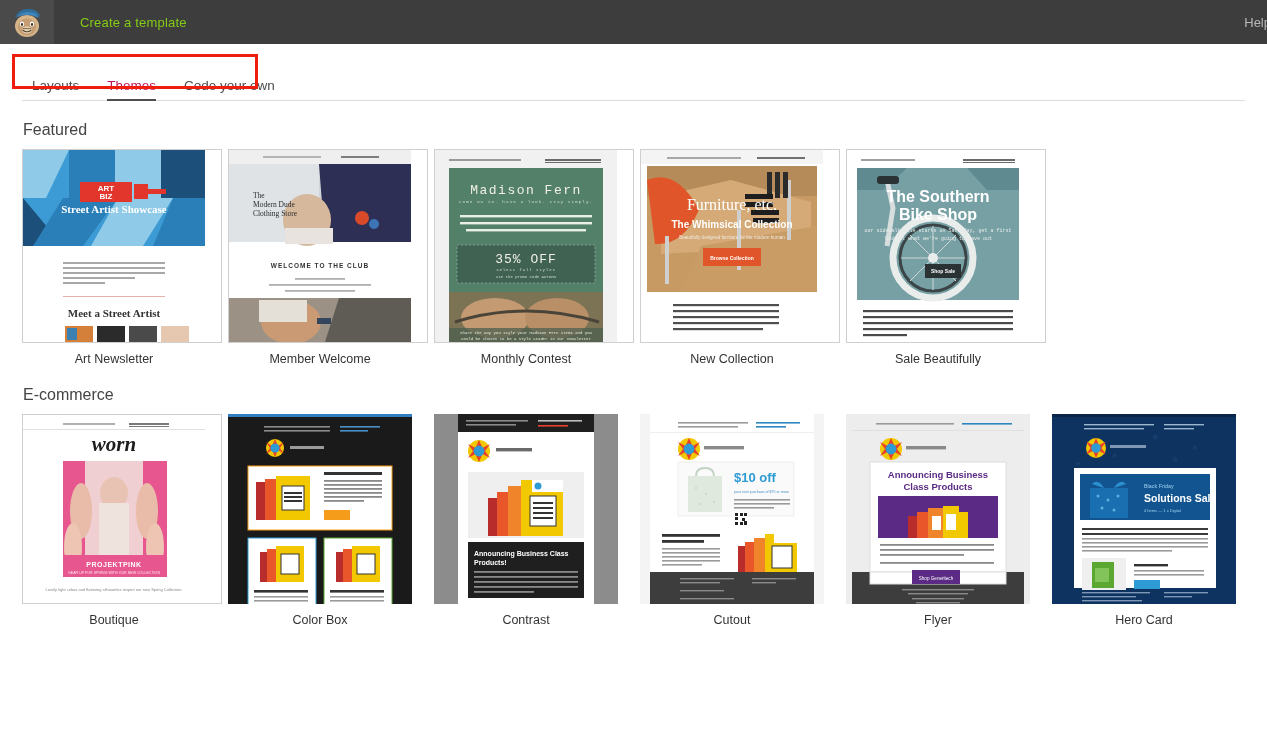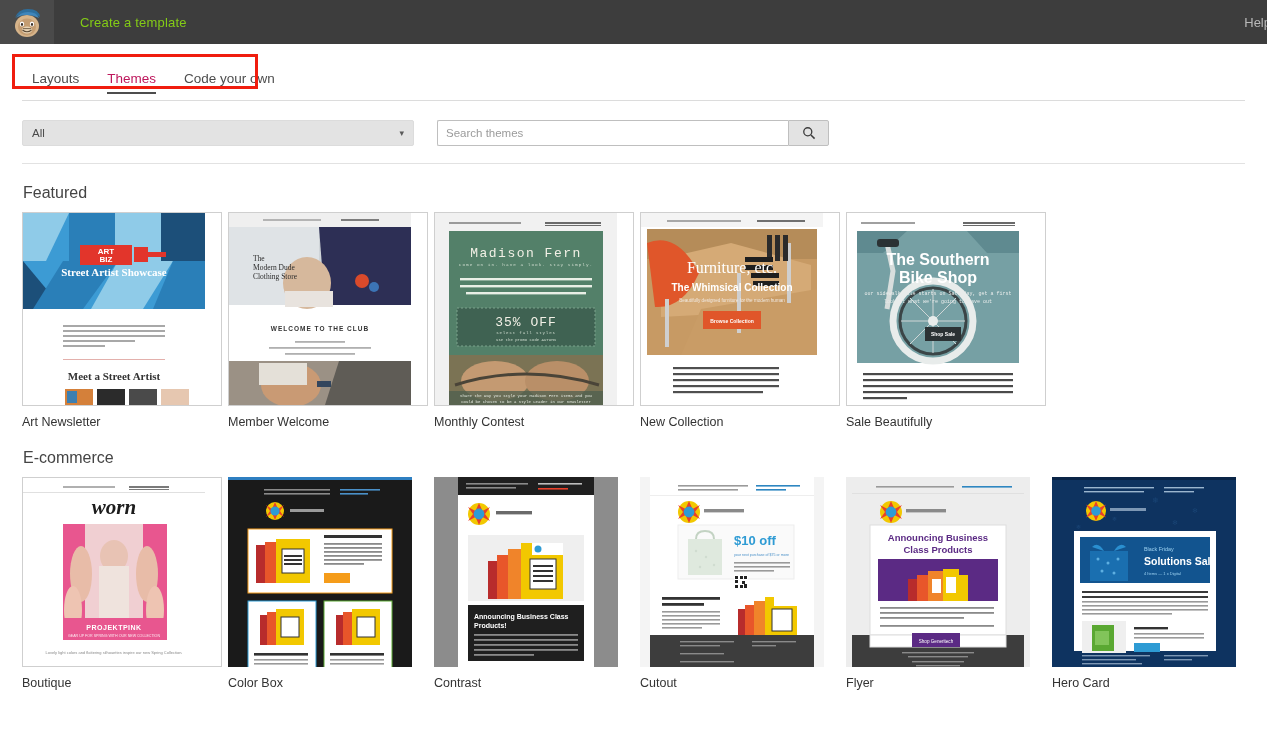--- a/index.html
+++ b/index.html
@@ -66,21 +66,21 @@
     letter-spacing: -.1px;
   }
 
   
   .tabs-wrap {
     position: relative;
     margin-top: 27px;
   }
   .tabs {
     display: flex;
-    align-items: flex-start;
+    align-items: flex-end;
     border-bottom: 1px solid #dcdcdc;
     height: 30px;
     padding-left: 10px;
   }
   .tab {
     font-size: 13.5px;
     color: #4d4d4d;
     padding: 0 0 7px 0;
     margin-right: 28px;
     cursor: pointer;
@@ -184,20 +184,21 @@
   .thumb {
     width: 200px;
     height: 194px;
     border: 1px solid #cfcfcf;
     background: #fff;
     overflow: hidden;
     position: relative;
   }
   .thumb.nob { border: none; }
   .card-label {
+    text-align: center;
     font-size: 12.5px;
     color: #333;
     margin-top: 9px;
     white-space: nowrap;
   }
   .thumb svg { display: block; }
 
   .ecom-row .thumb { height: 190px; }
 </style>
 </head>
@@ -230,35 +231,20 @@
 
   <div class="tabs-wrap">
     <div class="tabs">
       <div class="tab">Layouts</div>
       <div class="tab active">Themes</div>
       <div class="tab">Code your own</div>
     </div>
     <div class="tab-highlight"></div>
   </div>
 
-  <div class="filter-row">
-    <div class="select-box">
-      <span>All</span>
-      <span class="chev">▾</span>
-    </div>
-    <div class="search-group">
-      <input class="search-input" type="text" placeholder="Search themes" style="">
-      <button class="search-btn">
-        <svg width="14" height="14" viewBox="0 0 16 16">
-          <circle cx="6.6" cy="6.6" r="4.6" fill="none" stroke="#3d3d3d" stroke-width="1.5"></circle>
-          <line x1="10.2" y1="10.2" x2="14.4" y2="14.4" stroke="#3d3d3d" stroke-width="1.7"></line>
-        </svg>
-      </button>
-    </div>
-  </div>
 
   <div class="section-title">Featured</div>
   <div class="grid">
 
     <div class="card">
       <div class="thumb">
         <svg width="182" height="192" viewBox="0 0 182 192">
           <rect width="182" height="192" fill="#fff"></rect>
           <rect x="0" y="0" width="182" height="96" fill="#3c9bd4"></rect>
           <polygon points="0,0 46,0 23,48 0,48" fill="#8fcbe8"></polygon>

